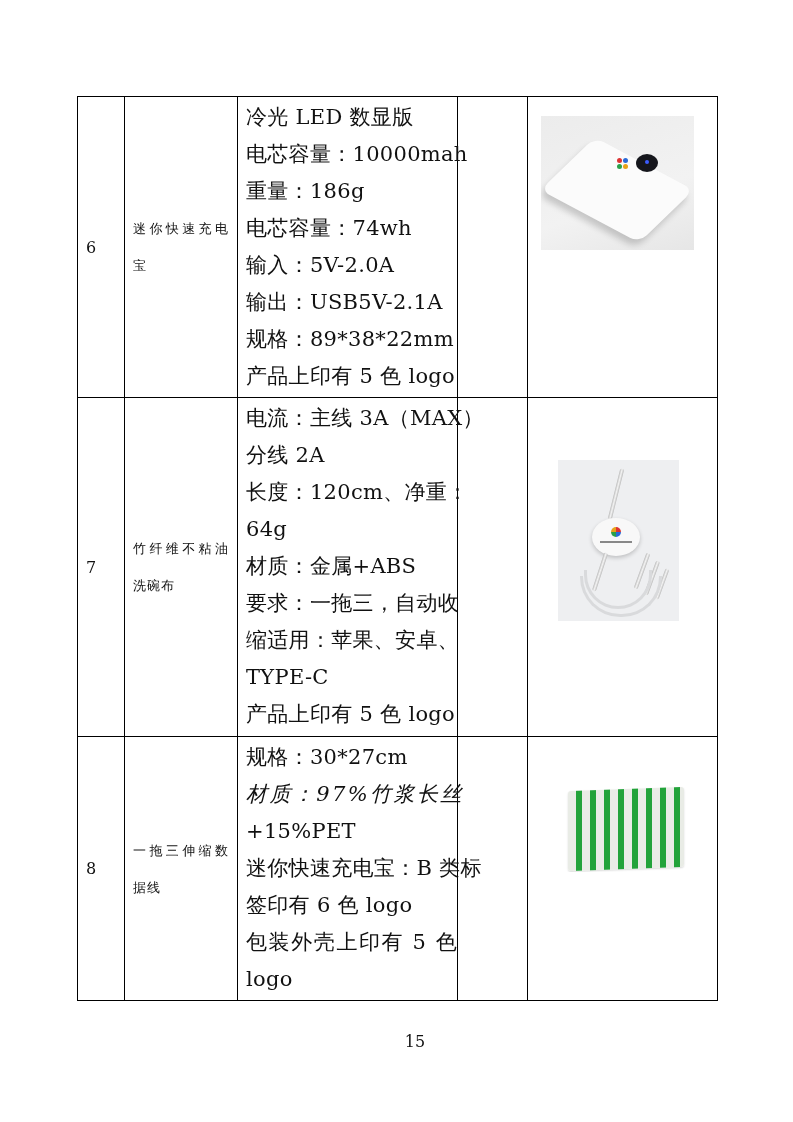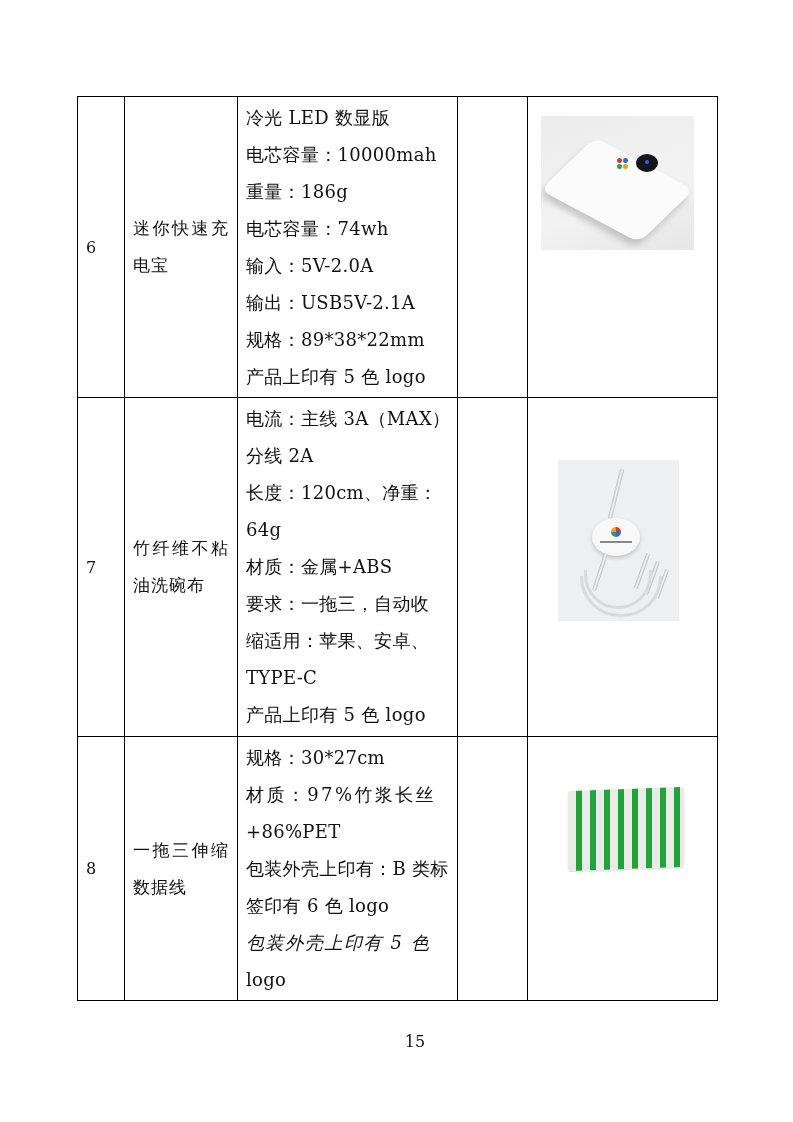--- a/index.html
+++ b/index.html
@@ -5,24 +5,24 @@
     html, body { margin: 0; padding: 0; background: #ffffff; }
     body { width: 793px; height: 1122px; position: relative; overflow: hidden;
            font-family: "DejaVu Serif", "Liberation Serif", serif; color: #111; }
     .page { position: absolute; left: 0; top: 0; width: 793px; height: 1122px; }
     table.spec { position: absolute; left: 77px; top: 96px; border-collapse: collapse;
                  table-layout: fixed; width: 640px; }
     table.spec td { border: 1.3px solid #000; vertical-align: middle; padding: 0; }
     col.c1 { width: 47px; } col.c2 { width: 113px; } col.c3 { width: 220px; }
     col.c4 { width: 70px; } col.c5 { width: 190px; }
     .no { padding-left: 8px !important; font-size: 16px; }
-    .name { font-size: 17px; line-height: 37px; padding: 0 8px !important;
+    .name { font-size: 13px; line-height: 37px; padding: 0 8px !important;
             text-align: justify; text-align-last: left; letter-spacing: 1px; font-family: Liberation Serif, serif; }
     .specs { padding: 2px 6px 2px 8px !important; vertical-align: top !important; }
-    .specs div { font-size: 18px; line-height: 37px; white-space: nowrap; letter-spacing: 0.3px; }
+    .specs div { font-size: 21px; line-height: 37px; white-space: nowrap; letter-spacing: 0.3px; }
     .imgcell { text-align: center; vertical-align: top !important; }
     .r6 { height: 301px; } .r7 { height: 339px; } .r8 { height: 263px; }
     .pic { display: block; position: relative; overflow: hidden; }
     .pagenum { position: absolute; top: 1032px; left: 0; width: 830px; text-align: center;
                font-size: 16px; }
 
     
     .pb { width: 153px; height: 134px; margin: 19px 0 0 13px; background: linear-gradient(160deg,#ececec,#f2f2f2 60%,#e6e6e6); }
     .pb .body { position: absolute; left: 20px; top: 38px; width: 112px; height: 72px; background: #fbfbfb;
                 border-radius: 10px; transform: rotate(28deg) skewX(-18deg); box-shadow: 2px 6px 6px rgba(0,0,0,0.18); }
@@ -115,25 +115,25 @@
             <div class="loop" style="left:26px;top:110px;width:62px;height:36px;"></div>
             <div class="loop" style="left:22px;top:116px;width:76px;height:38px;"></div>
           </div>
         </td>
       </tr>
       <tr class="r8">
         <td class="no">8</td>
         <td class="name">一拖三伸缩数据线</td>
         <td class="specs">
           <div>规格：30*27cm</div>
-          <div style="letter-spacing:2.4px;">材质：97%竹浆长丝</div>
-          <div>+86%PET</div>
-          <div>包装外壳上印有：B 类标</div>
+          <div style="letter-spacing:2.4px;font-style:italic;">材质：97%竹浆长丝</div>
+          <div>+15%PET</div>
+          <div>迷你快速充电宝：B 类标</div>
           <div>签印有 6 色 logo</div>
-          <div style="letter-spacing:1.6px;font-style:italic;">包装外壳上印有 5 色</div>
+          <div style="letter-spacing:1.6px;">包装外壳上印有 5 色</div>
           <div>logo</div>
         </td>
         <td></td>
         <td class="imgcell">
           <div class="pic sp">
             <div class="pad"></div>
           </div>
         </td>
       </tr>
     </tbody>

